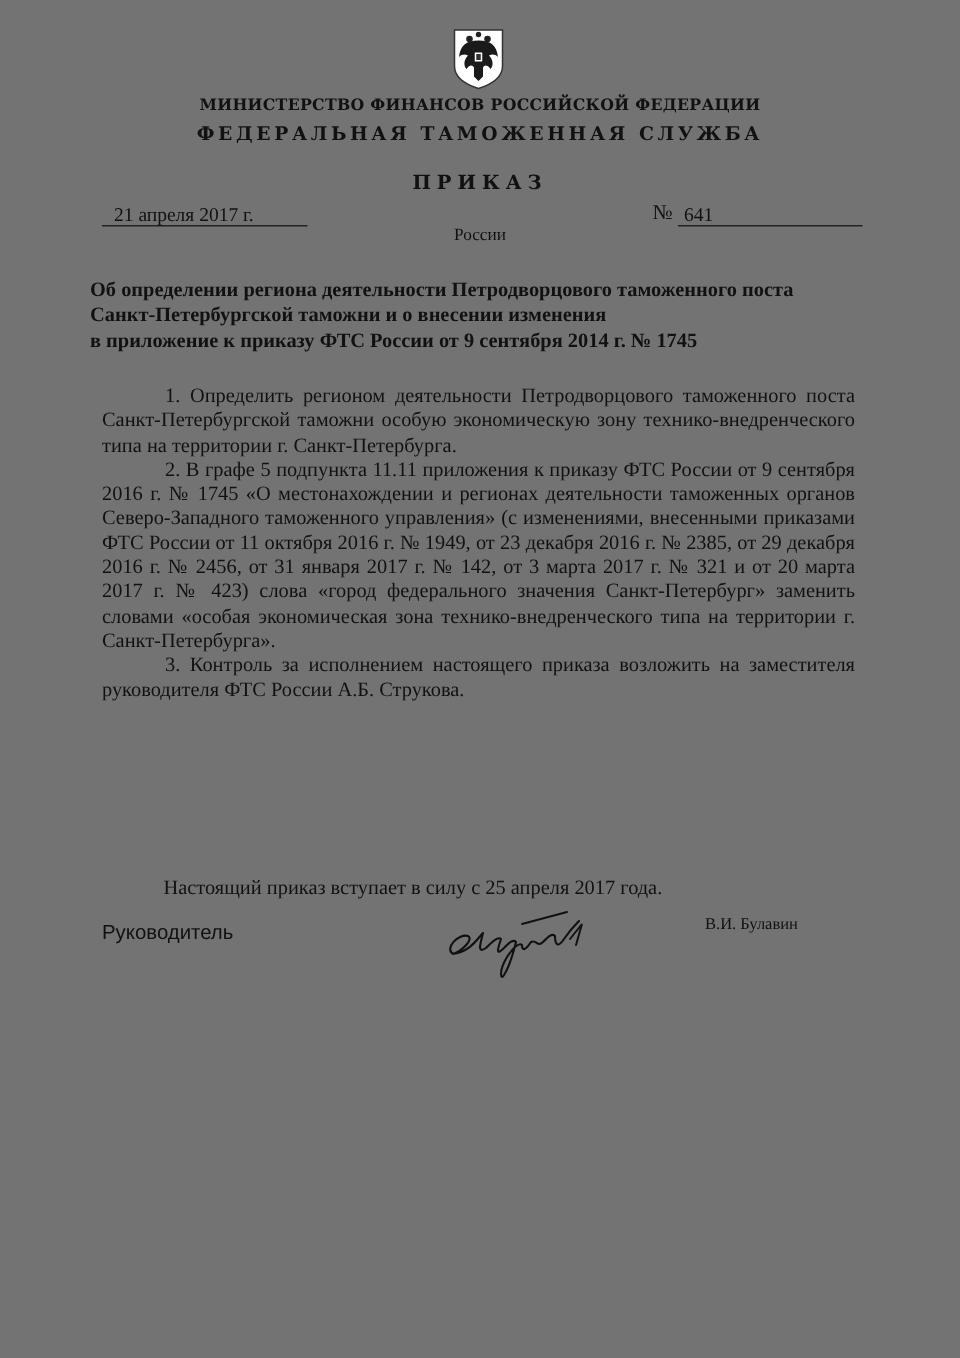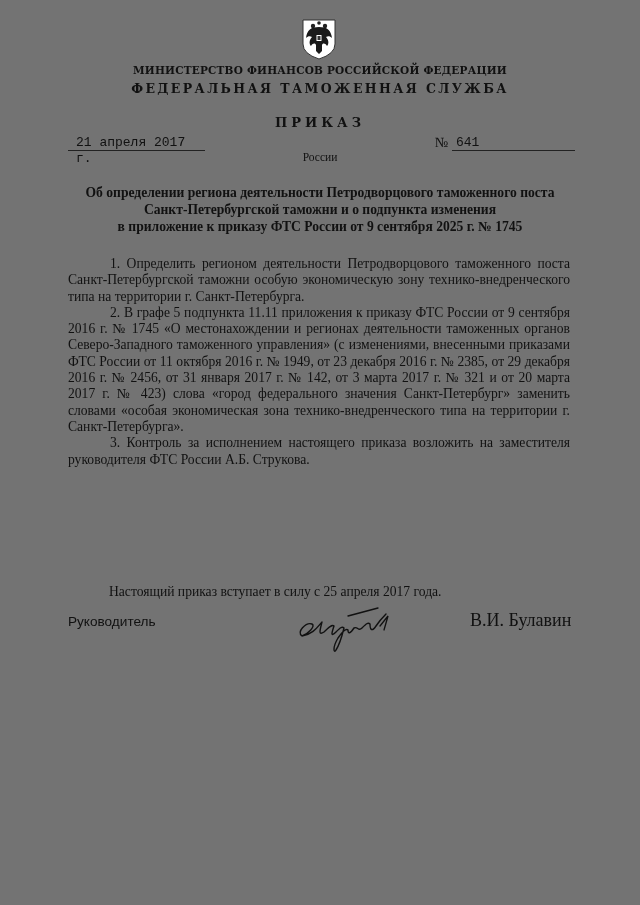--- a/index.html
+++ b/index.html
@@ -8,40 +8,40 @@
 
   .emblem { position: absolute; left: 301px; top: 18px; width: 36px; height: 42px; }
 
   .hdr { position: absolute; left: 0; width: 640px; text-align: center;
          font-family: "DejaVu Serif", serif; font-weight: bold; color: #111; white-space: nowrap; }
   .hdr-ministry { top: 64px; font-size: 10.5px; letter-spacing: 0.2px; }
   .hdr-service  { top: 81px; font-size: 12.5px; letter-spacing: 2.4px; }
   .hdr-abbr     { top: 95px; font-size: 12.5px; letter-spacing: 0.6px; }
   .hdr-order    { top: 115px; font-size: 13px; letter-spacing: 4px; text-align: center; }
 
-  .mono { font-family: Liberation Mono, monospace; font-size: 13px; color: #111; }
+  .mono { font-family: Liberation Serif, serif; font-size: 13px; color: #111; }
   .date-field { position: absolute; left: 68px; top: 135px; width: 137px; border-bottom: 1px solid #222; padding-left: 8px; height: 16px; line-height: 16px; box-sizing: border-box; }
   .num-label { position: absolute; left: 435px; top: 135px; font-family: "Liberation Serif", serif; font-size: 14px; line-height: 16px; }
   .num-field { position: absolute; left: 452px; top: 135px; width: 123px; border-bottom: 1px solid #222; padding-left: 4px; height: 16px; line-height: 16px; box-sizing: border-box; }
   .city { position: absolute; left: 0; top: 151px; width: 640px; text-align: center;
           font-family: "Liberation Serif", serif; font-size: 11.5px; }
 
-  .title { position: absolute; left: 60px; top: 184px; width: 520px; text-align: center;
+  .title { position: absolute; left: 60px; top: 184px; width: 520px; text-align: left;
            font-family: "Liberation Serif", serif; font-weight: bold; font-size: 13.6px; line-height: 17px; }
   .title div { white-space: nowrap; }
 
   .body { position: absolute; left: 68px; top: 256px; width: 502px;
           font-family: "Liberation Serif", serif; font-size: 13.6px; line-height: 16.3px; }
   .body p { margin: 0; text-align: justify; text-align-last: left; }
   .ind { text-indent: 42px; }
   .sp { letter-spacing: 3px; }
 
   .effective { position: absolute; left: 109px; top: 552px; font-family: "Liberation Serif", serif; font-size: 13.6px; white-space: nowrap; margin-top: 32px; }
   .sig-role { position: absolute; left: 68px; top: 614px; font-family: Liberation Sans, sans-serif; font-size: 13.6px; }
-  .sig-name { position: absolute; left: 470px; top: 610px; font-family: "Liberation Serif", serif; font-size: 18px; }
+  .sig-name { position: absolute; left: 470px; top: 610px; font-family: "Liberation Serif", serif; font-size: 11px; }
   .signature { position: absolute; left: 288px; top: 604px; width: 110px; height: 52px; }
 </style>
 </head>
 <body>
 
 <div class="page">
 
   <svg class="emblem" viewBox="0 0 36 42">
     <path d="M2 2 H34 V26 Q34 36 18 41 Q2 36 2 26 Z" fill="#fff" stroke="#333" stroke-width="1"></path>
     <circle cx="12" cy="8" r="2.2" fill="#222"></circle>
@@ -56,22 +56,22 @@
   <div class="hdr hdr-service">ФЕДЕРАЛЬНАЯ ТАМОЖЕННАЯ СЛУЖБА</div>
   <div class="hdr hdr-order">ПРИКАЗ</div>
 
   <div class="date-field mono">21 апреля 2017 г.</div>
   <div class="num-label">№</div>
   <div class="num-field mono">641</div>
   <div class="city">России</div>
 
   <div class="title">
     <div>Об определении региона деятельности Петродворцового таможенного поста</div>
-    <div>Санкт-Петербургской таможни и о подпункта изменения</div>
-    <div>в приложение к приказу ФТС России от 9 сентября 2025 г. № 1745</div>
+    <div>Санкт-Петербургской таможни и о внесении изменения</div>
+    <div>в приложение к приказу ФТС России от 9 сентября 2014 г. № 1745</div>
   </div>
 
   <div class="body">
     <p class="ind">1. Определить регионом деятельности Петродворцового таможенного поста Санкт-Петербургской таможни особую экономическую зону технико-внедренческого типа на территории г. Санкт-Петербурга.</p>
     <p class="ind">2. В графе 5 подпункта 11.11 приложения к приказу ФТС России от 9 сентября 2016 г. № 1745 «О местонахождении и регионах деятельности таможенных органов Северо-Западного таможенного управления» (с изменениями, внесенными приказами ФТС России от 11 октября 2016 г. № 1949, от 23 декабря 2016 г. № 2385, от 29 декабря 2016 г. № 2456, от 31 января 2017 г. № 142, от 3 марта 2017 г. № 321 и от 20 марта 2017 г. № 423) слова «город федерального значения Санкт-Петербург» заменить словами «особая экономическая зона технико-внедренческого типа на территории г. Санкт-Петербурга».</p>
     <p class="ind">3. Контроль за исполнением настоящего приказа возложить на заместителя руководителя ФТС России А.Б. Струкова.</p>
   </div>
 
   <div class="effective">Настоящий приказ вступает в силу с 25 апреля 2017 года.</div>
 

